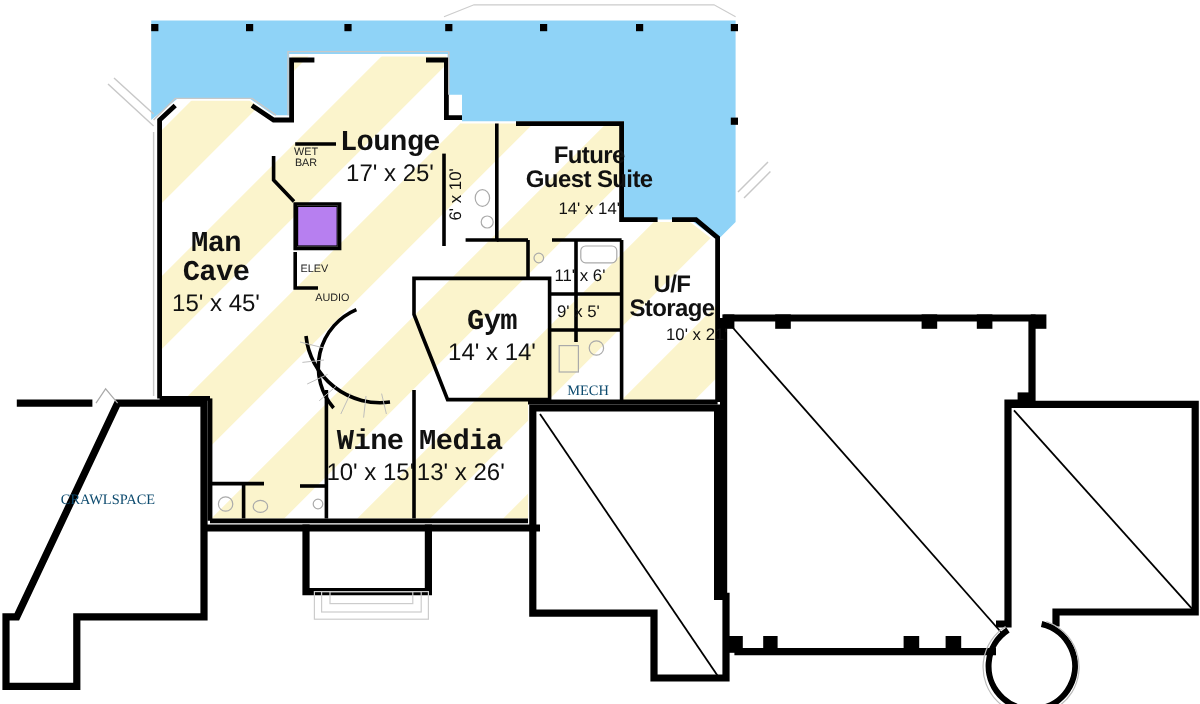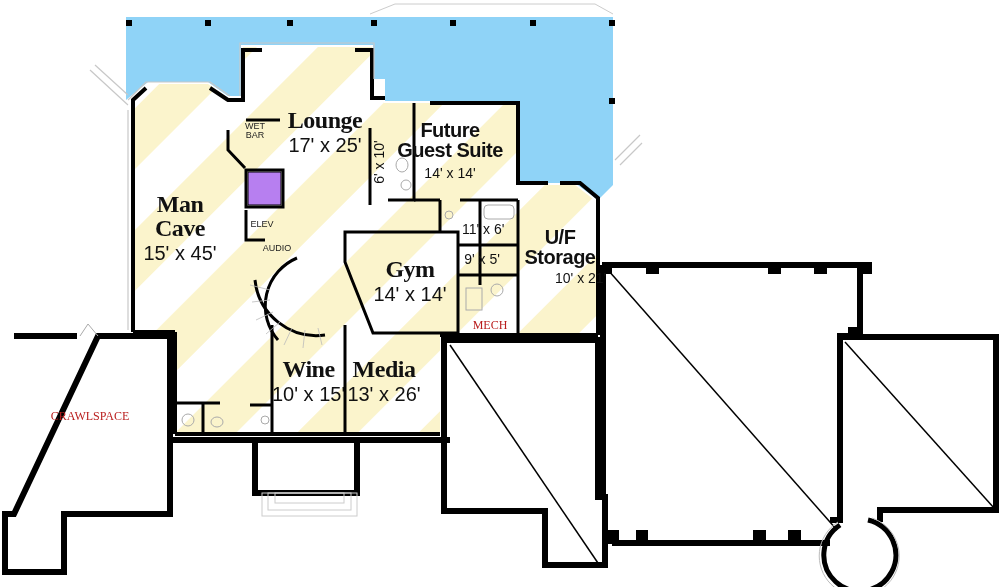--- a/index.html
+++ b/index.html
@@ -1,24 +1,24 @@
 <!DOCTYPE html>
 <html><head>
   <meta charset="utf-8">
   <style>
     html, body { margin: 0; padding: 0; background: #ffffff; }
     body { width: 1000px; height: 587px; position: relative; overflow: hidden; font-family: "Liberation Sans", sans-serif; }
     #plan { position: absolute; left: 0; top: 0; width: 1000px; height: 587px; }
     .lbl { position: absolute; text-align: center; color: #111; line-height: 1; white-space: nowrap; }
-    .room-name { font-family: Liberation Serif, serif; font-weight: bold; font-size: 24px; letter-spacing: -0.5px; }
+    .room-name { font-family: Liberation Mono, monospace; font-weight: bold; font-size: 24px; letter-spacing: -0.5px; }
     .room-name-md { font-family: "Liberation Sans", sans-serif; font-weight: bold; font-size: 20px; letter-spacing: -0.5px; }
     .room-dim { font-family: "Liberation Sans", sans-serif; font-size: 20px; margin-top: 3px; }
     .room-dim-sm { font-family: "Liberation Sans", sans-serif; font-size: 14px; }
     .small-serif { font-family: Liberation Sans, sans-serif; font-size: 9px; color: #222; }
-    .caps-serif { font-family: "Liberation Serif", serif; font-size: 12px; color: #b91c1c; }
+    .caps-serif { font-family: "Liberation Serif", serif; font-size: 12px; color: #0c4a6e; }
     .vert { transform: rotate(-90deg); transform-origin: center center; }
   </style>
 </head>
 <body>
 
 <svg id="plan" viewBox="0 0 1000 587" width="1000" height="587" xmlns="http://www.w3.org/2000/svg">
   <defs>
     <pattern id="stripes" patternUnits="userSpaceOnUse" width="86" height="86" patternTransform="rotate(45)">
       <rect x="0" y="0" width="86" height="86" fill="#ffffff"></rect>
       <rect x="0" y="0" width="43" height="86" fill="#fbf4cc"></rect>
@@ -161,21 +161,21 @@
   <div class="room-name">Man</div>
   <div class="room-name">Cave</div>
   <div class="room-dim">15' x 45'</div>
 </div>
 
 <div class="lbl" style="left:280px; top:108px; width:90px;">
   <div class="room-name">Lounge</div>
   <div class="room-dim">17' x 25'</div>
 </div>
 
-<div class="lbl" style="left:396px; top:120px; width:108px;">
+<div class="lbl" style="left:437px; top:120px; width:108px;">
   <div class="room-name-md">Future</div>
   <div class="room-name-md">Guest Suite</div>
   <div class="room-dim-sm" style="margin-top:6px;">14' x 14'</div>
 </div>
 
 <div class="lbl" style="left:370px; top:257px; width:80px;">
   <div class="room-name">Gym</div>
   <div class="room-dim">14' x 14'</div>
 </div>
 

